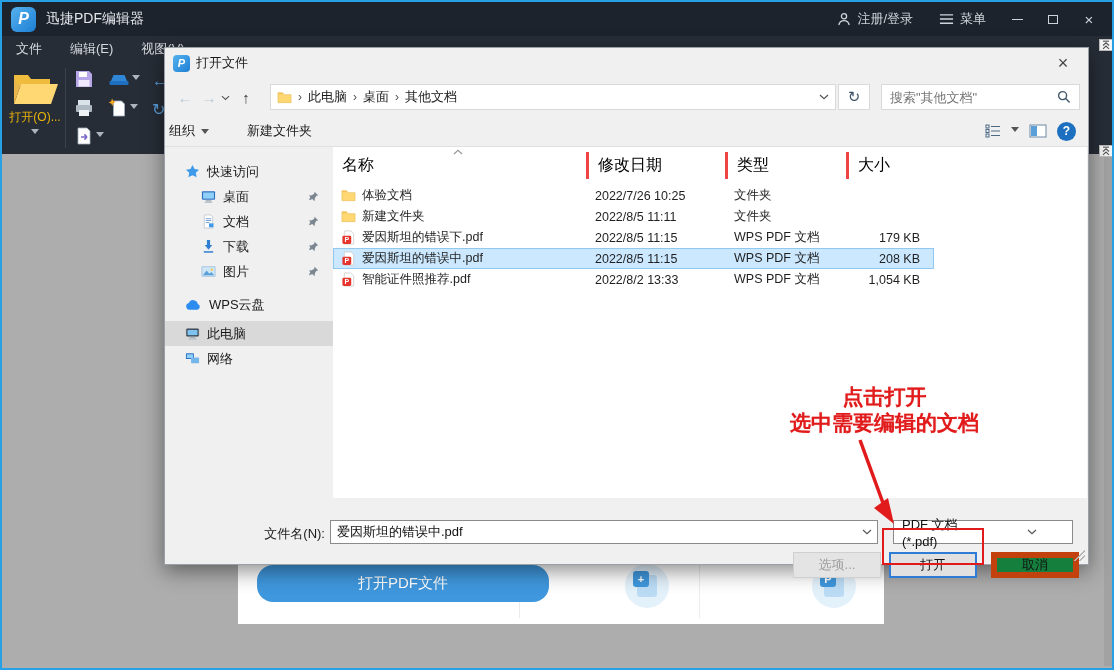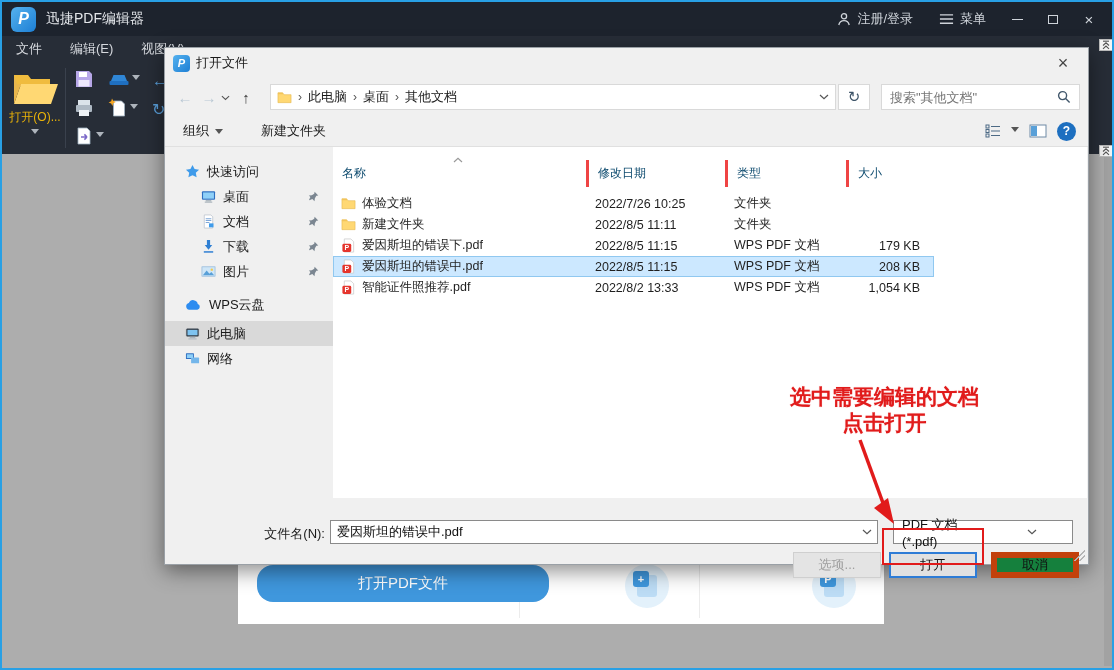--- a/index.html
+++ b/index.html
@@ -73,22 +73,22 @@
 .help{width:19px;height:19px;border-radius:50%;background:#1d6fc0;color:#fff;font-size:12px;font-weight:bold;
  display:flex;align-items:center;justify-content:center;cursor:pointer}
 .dlg-body{position:absolute;left:0;top:99px;right:1px;bottom:66px;display:flex}
 .side{width:168px;padding-top:12px;flex:0 0 auto}
 .sitem{height:25px;display:flex;align-items:center;gap:7px;padding-left:20px;font-size:13px;color:#1a1a1a;cursor:pointer}
 .sitem.lvl2{padding-left:36px}
 .sitem.sel{background:#d9d9d9}
 .sitem .pin{margin-left:auto;margin-right:14px}
 .gap8{margin-top:8px}.gap4{margin-top:4px}.gap10{margin-top:0}
 .list{flex:1;background:#fff;position:relative;overflow:hidden}
-.lhead{display:grid;grid-template-columns:253px 139px 121px 88px;height:27px;align-items:center;color:#0c4a6e;
- font-size:12px;position:relative;margin-top:13px}
+.lhead{display:grid;grid-template-columns:253px 139px 121px 88px;height:27px;align-items:center;color:#000000;
+ font-size:16px;position:relative;margin-top:5px}
 .lhead>div{padding-left:9px;height:100%;display:flex;align-items:center;cursor:pointer}
 .lhead>div+div{border-left:3px solid #ef4444}
 .sortcaret{position:absolute;left:120px;top:-3px;color:#8a8a8a}
 .row{display:grid;grid-template-columns:253px 139px 121px 88px;height:21px;align-items:center;width:601px;
  font-size:12.5px;color:#1f1f1f;cursor:pointer}
 .row>div{padding-left:9px;white-space:nowrap;overflow:hidden}
 .row .namec{display:flex;align-items:center;gap:6px;padding-left:8px}
 .row .sizec{text-align:right;padding-right:14px;padding-left:0}
 .row.sel{background:#cce8ff;outline:1px solid #90c8f0;outline-offset:-1px}
 .dlg-foot{position:absolute;left:0;right:0;bottom:0;height:48px;background:#f0f0f0}
@@ -378,21 +378,21 @@
       <div class="sqbtn" style="left:673px">↻</div>
       <div class="search">
         <input placeholder="搜索&quot;其他文档&quot;" style="">
         <svg width="14" height="14">
             <use href="#i-mag"></use>
           </svg>
       </div>
     </div>
 
     <div class="dlg-cmd">
-      <div class="cmditem" style="margin-left:14px">
+      <div class="cmditem" style="">
         <span>组织</span>
         <span class="tri2"></span>
       </div>
       <div class="cmditem" style="margin-left:30px">
         <span>新建文件夹</span>
       </div>
       <div style="margin-left:auto;display:flex;align-items:center;gap:10px;margin-right:12px">
         <span class="ic">
             <svg width="16" height="14">
               <use href="#i-listview"></use>
@@ -604,22 +604,22 @@
           </span>
       </div>
       <button class="btn dis" style="left:628px">选项...</button>
       <button class="btn primary">打开</button>
       <button class="btn normal">取消</button>
       <div class="grip"></div>
     </div>
   </div>
 
   <div class="ann-text">
+    <div>点击打开</div>
     <div>选中需要编辑的文档</div>
-    <div>点击打开</div>
   </div>
   <svg class="ann-arrow" width="56" height="94">
     <line x1="8" y1="4" x2="31" y2="67" stroke="#e11b1b" stroke-width="3.5"></line>
     <polygon points="42,88 22,72 36,62" fill="#e11b1b"></polygon>
   </svg>
   <div class="ann-rect"></div>
 
 </div>
 
 </body></html>

